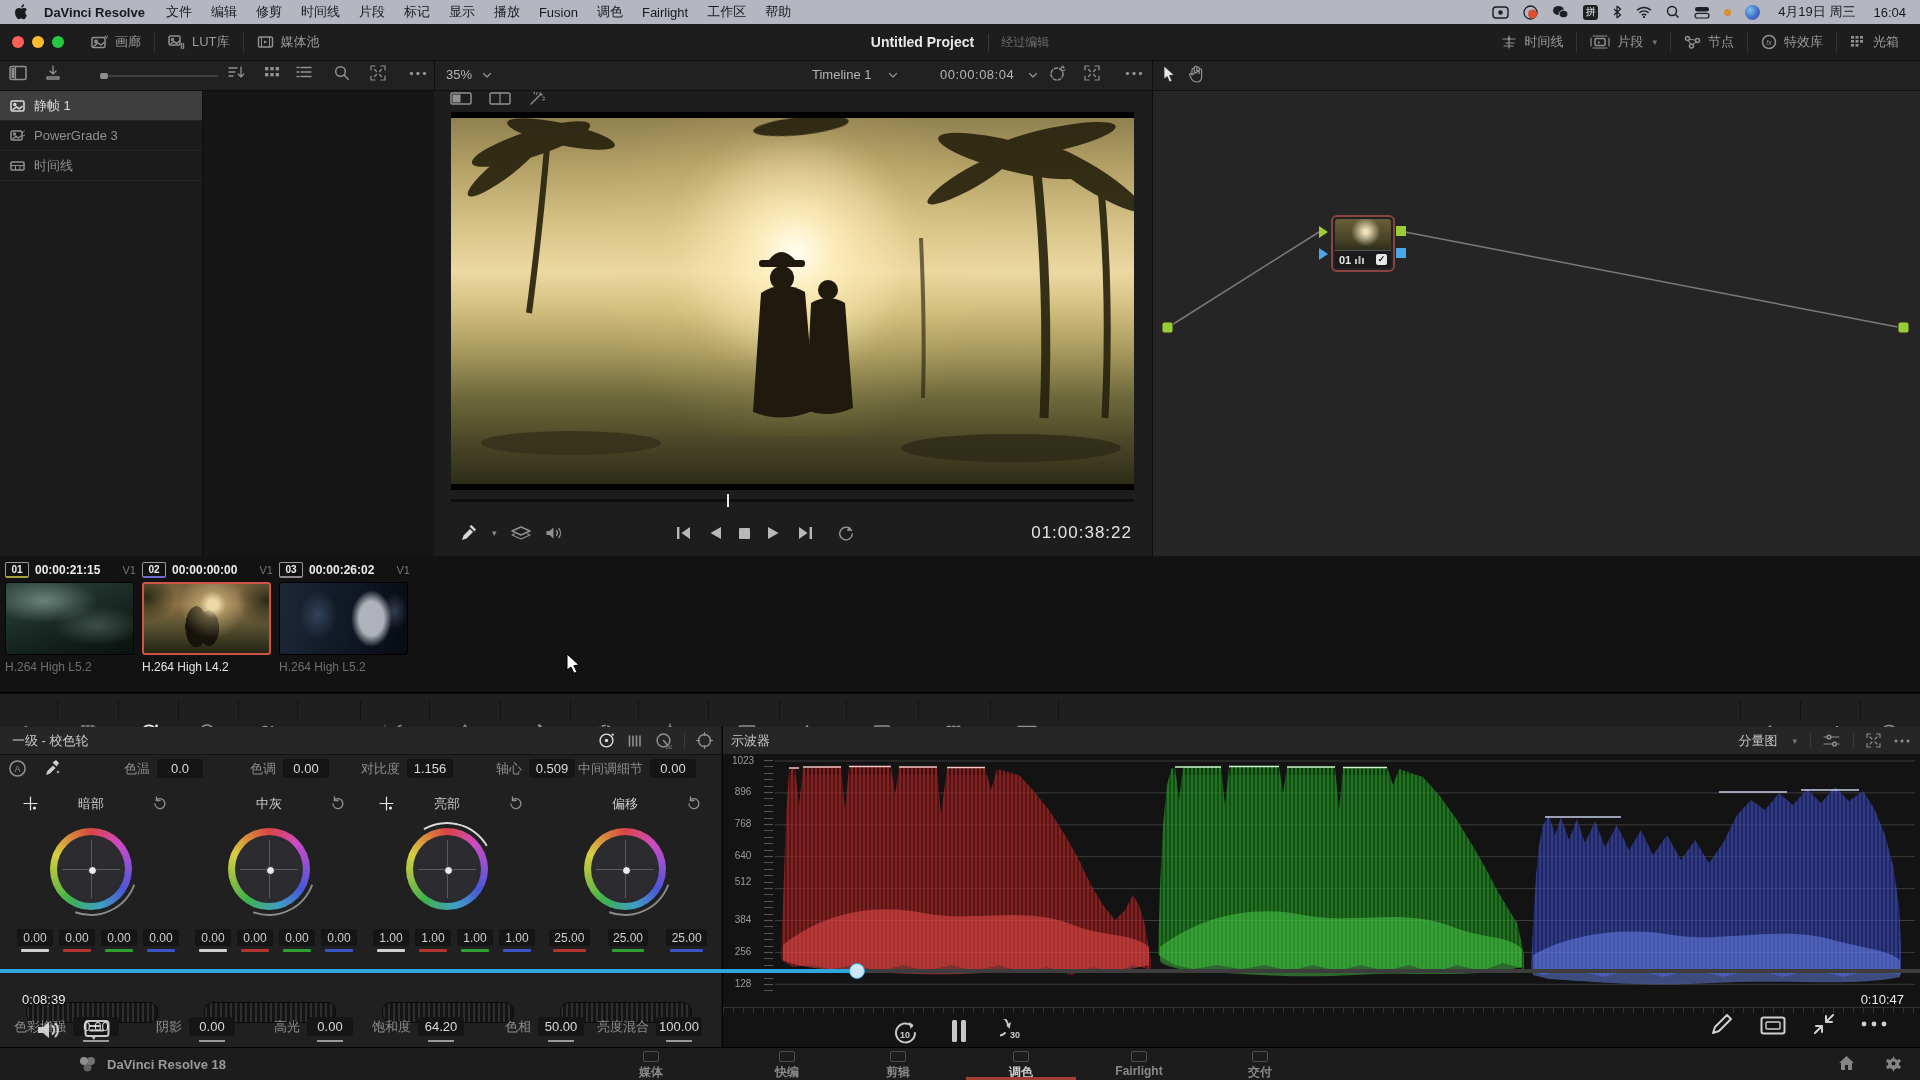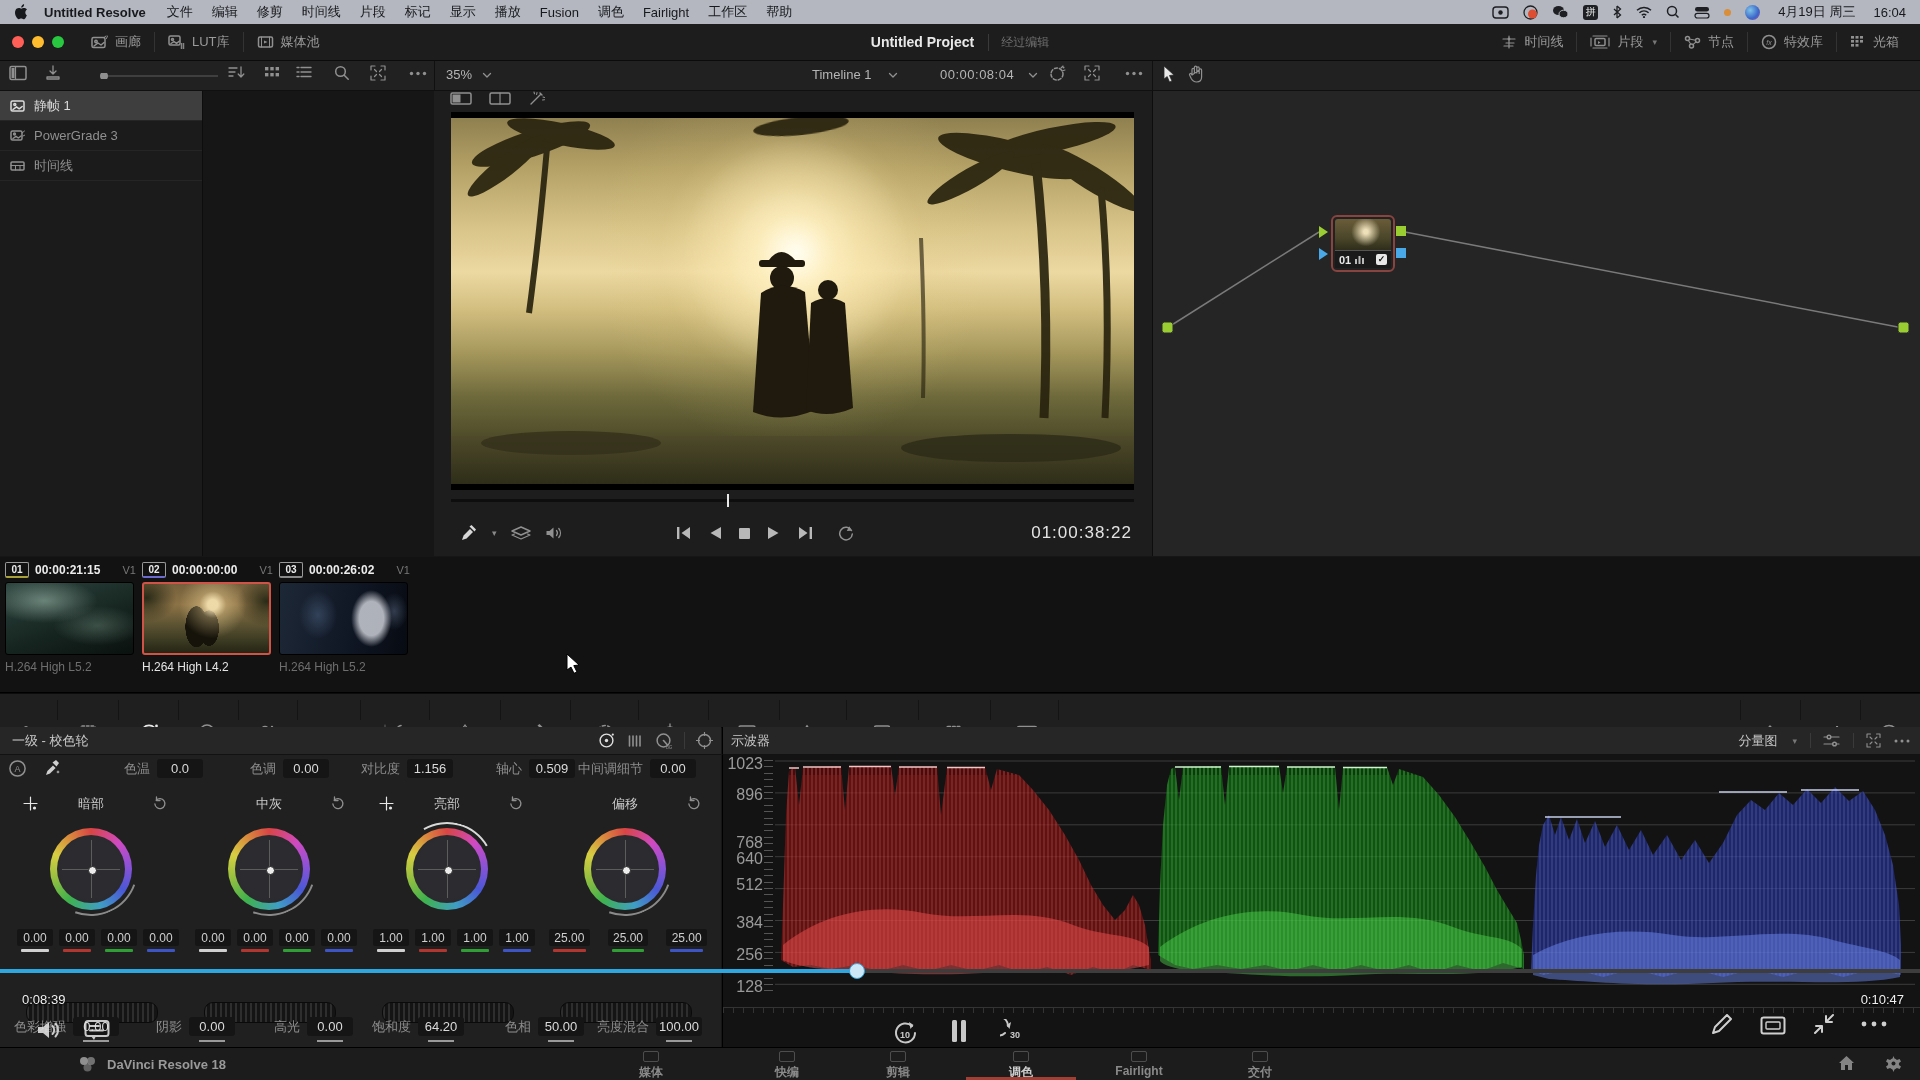--- a/index.html
+++ b/index.html
@@ -128,21 +128,21 @@
   .vbox.b::after{background:#3d55c4;}
   .mwheel{position:absolute;top:207px;left:23px;width:130px;height:19px;border-radius:9px;border:1px solid #0a0a0a;
      background:repeating-linear-gradient(90deg,#2e2e2e 0 2px,#141414 2px 5px);}
   .botrow{position:absolute;top:262px;left:0;width:100%;height:24px;}
   .bpair{position:absolute;display:flex;align-items:center;gap:7px;font-size:13px;color:#8d8d8d;white-space:nowrap;}
   .bpair .vfield{position:relative;}
   .bpair .vfield::after{content:'';position:absolute;left:10px;right:10px;bottom:-6px;height:2px;background:#9a9a9a;}
 
   
   .scope{position:absolute;top:755px;left:722px;right:0;height:293px;background:#131313;border-left:1px solid #000;}
-  .sclabel{position:absolute;width:40px;text-align:right;font-size:16px;color:#9a9a9a;}
+  .sclabel{position:absolute;width:40px;text-align:center;font-size:10px;color:#9a9a9a;}
   .sruler{position:absolute;left:41px;top:5px;width:9px;height:232px;
      background:repeating-linear-gradient(to bottom,#555 0 1px,transparent 1px 6.4px);}
   .sbotrule{position:absolute;left:0;right:0;top:252px;height:5px;border-top:1px solid #333;
      background:repeating-linear-gradient(90deg,#333 0 1px,transparent 1px 10px);}
 
   
   .ptrack{position:absolute;top:969px;left:0;width:1920px;height:4px;background:#3d3d3d;z-index:50;}
   .pfill{position:absolute;top:0;left:0;height:4px;background:#2ea7e0;}
   .pknob{position:absolute;top:963px;left:849px;width:16px;height:16px;border-radius:50%;background:#cde7f6;border:1px solid #2ea7e0;box-sizing:border-box;z-index:51;}
   .ptime{position:absolute;font-size:13px;color:#f0f0f0;z-index:51;text-shadow:0 1px 2px #000;}
@@ -170,21 +170,21 @@
 <body>
 
 <div class="screen">
 
   <div class="macbar">
     <span class="mitem" style="margin-right:16px;">
       <svg width="14" height="16" viewBox="0 0 14 16">
           <path fill="#17191d" d="M11.3 8.6c0-2 1.6-2.9 1.7-3-0.9-1.4-2.3-1.6-2.8-1.6-1.2-.1-2.3.7-2.9.7-.6 0-1.5-.7-2.5-.7C3.5 4 2.3 4.7 1.6 5.9c-1.3 2.3-.3 5.6.9 7.4.6.9 1.3 1.9 2.3 1.9.9 0 1.3-.6 2.4-.6 1.1 0 1.4.6 2.4.6 1 0 1.6-.9 2.2-1.8.7-1 1-2 1-2.1 0 0-1.5-.6-1.5-2.7zM9.4 2.6c.5-.6.8-1.5.7-2.3-.7 0-1.6.5-2.1 1.1-.5.5-.9 1.4-.8 2.2.8.1 1.7-.4 2.2-1z"></path>
         </svg>
     </span>
-    <span class="mitem mapp">Untitled Resolve</span>
+    <span class="mitem mapp">DaVinci Resolve</span>
     <span class="mitem">文件</span>
     <span class="mitem">编辑</span>
     <span class="mitem">修剪</span>
     <span class="mitem">时间线</span>
     <span class="mitem">片段</span>
     <span class="mitem">标记</span>
     <span class="mitem">显示</span>
     <span class="mitem">播放</span>
     <span class="mitem">Fusion</span>
     <span class="mitem">调色</span>
@@ -1065,21 +1065,21 @@
       <span class="bpair" style="left:597px">
         <span>亮度混合</span>
         <span class="vfield">100.00</span>
       </span>
     </div>
   </div>
 
   <div class="scope">
     <span class="sclabel" style="top:0px">1023</span>
     <span class="sclabel" style="top:31px">896</span>
-    <span class="sclabel" style="top:79px">768</span>
+    <span class="sclabel" style="top:63px">768</span>
     <span class="sclabel" style="top:95px">640</span>
     <span class="sclabel" style="top:121px">512</span>
     <span class="sclabel" style="top:159px">384</span>
     <span class="sclabel" style="top:191px">256</span>
     <span class="sclabel" style="top:223px">128</span>
     <span class="sruler"></span>
     <div class="sbotrule"></div>
     <svg width="1198" height="260" viewBox="0 0 1198 260" style="position:absolute;top:0;left:0">
       <defs>
         <pattern id="pr" width="4" height="260" patternUnits="userSpaceOnUse">

